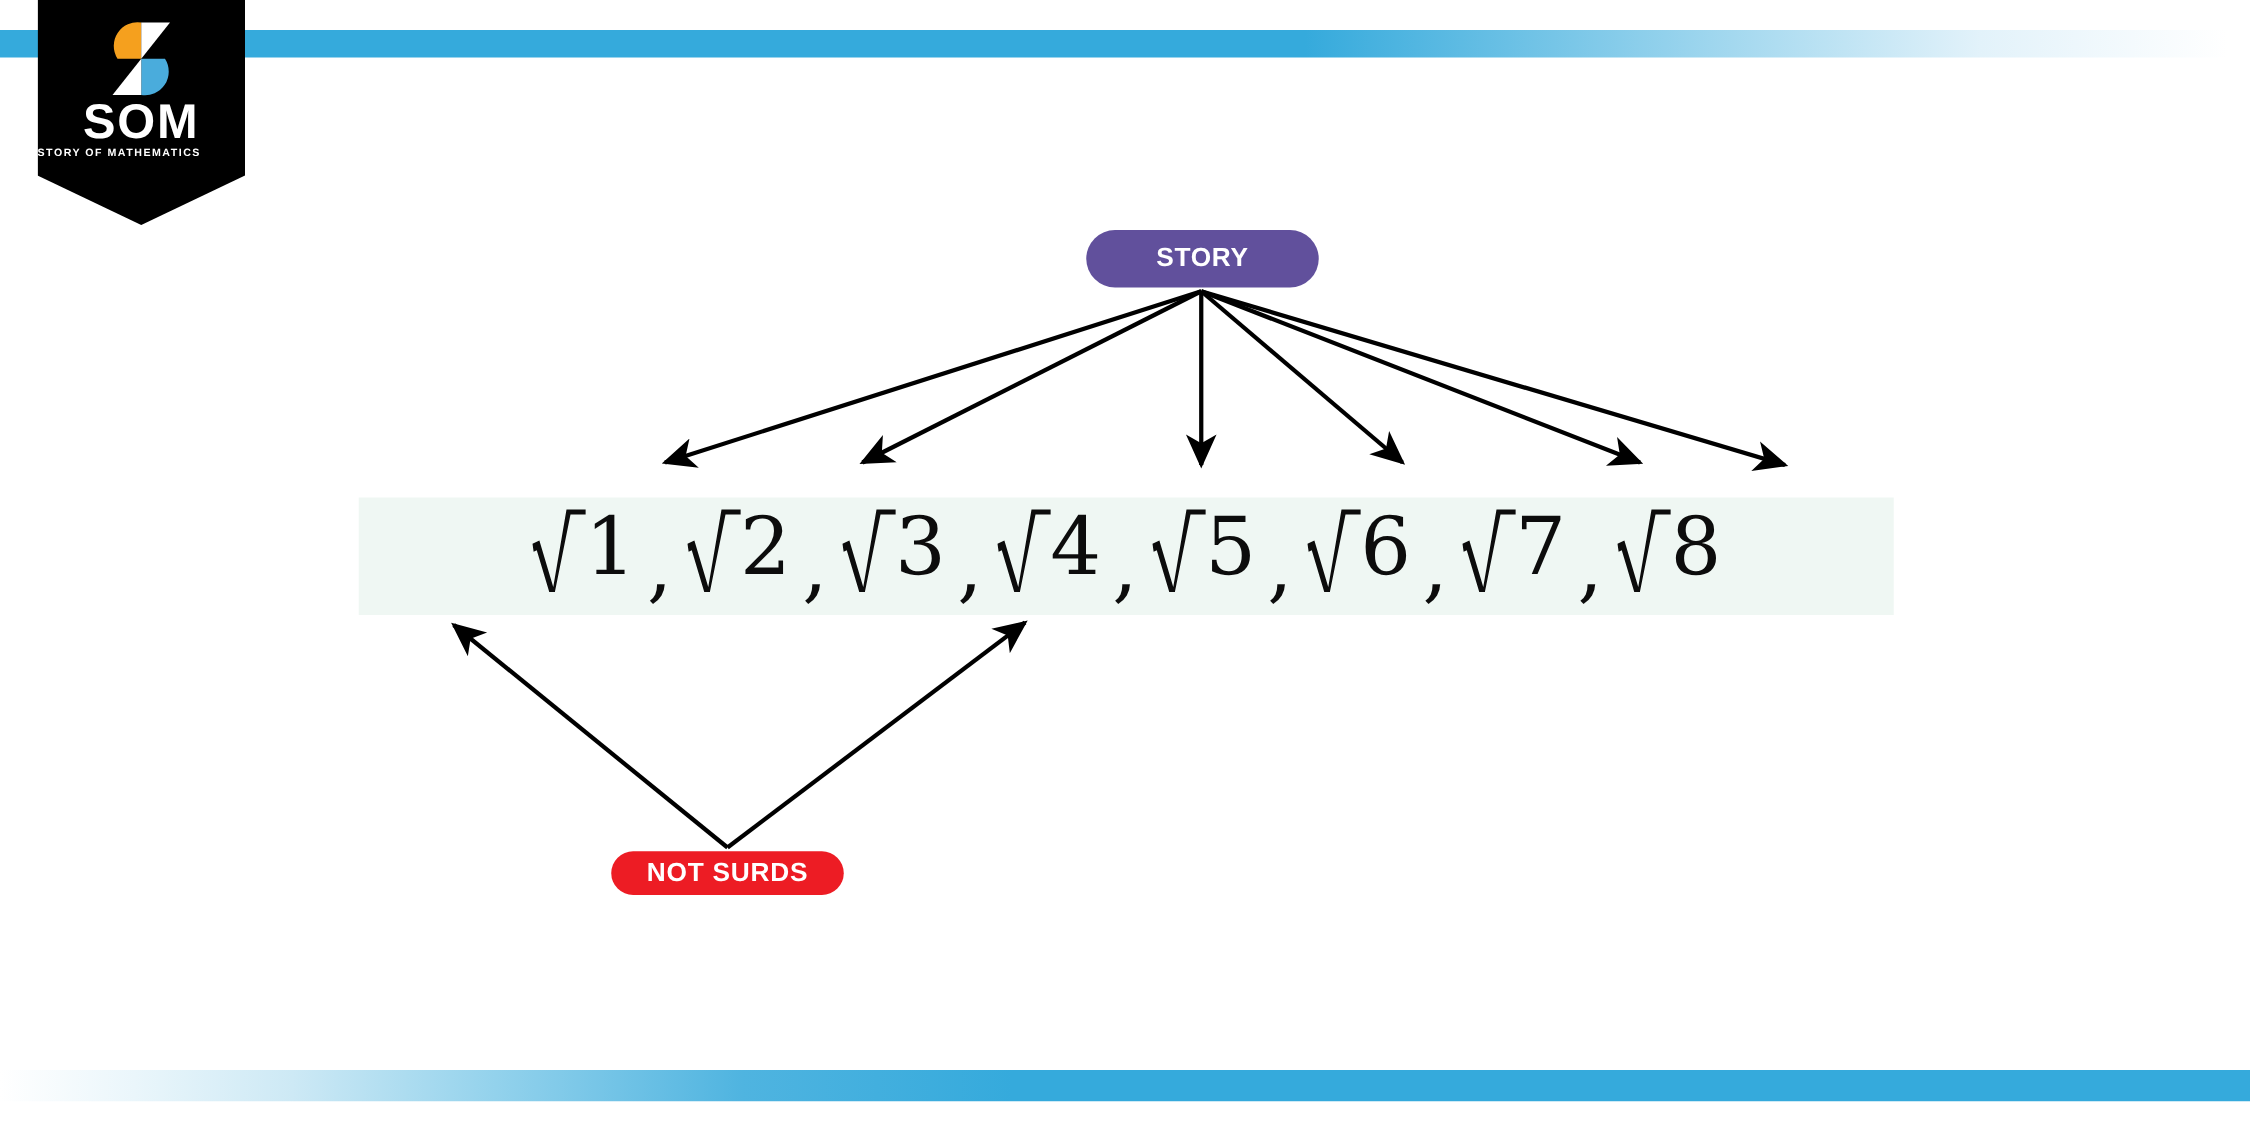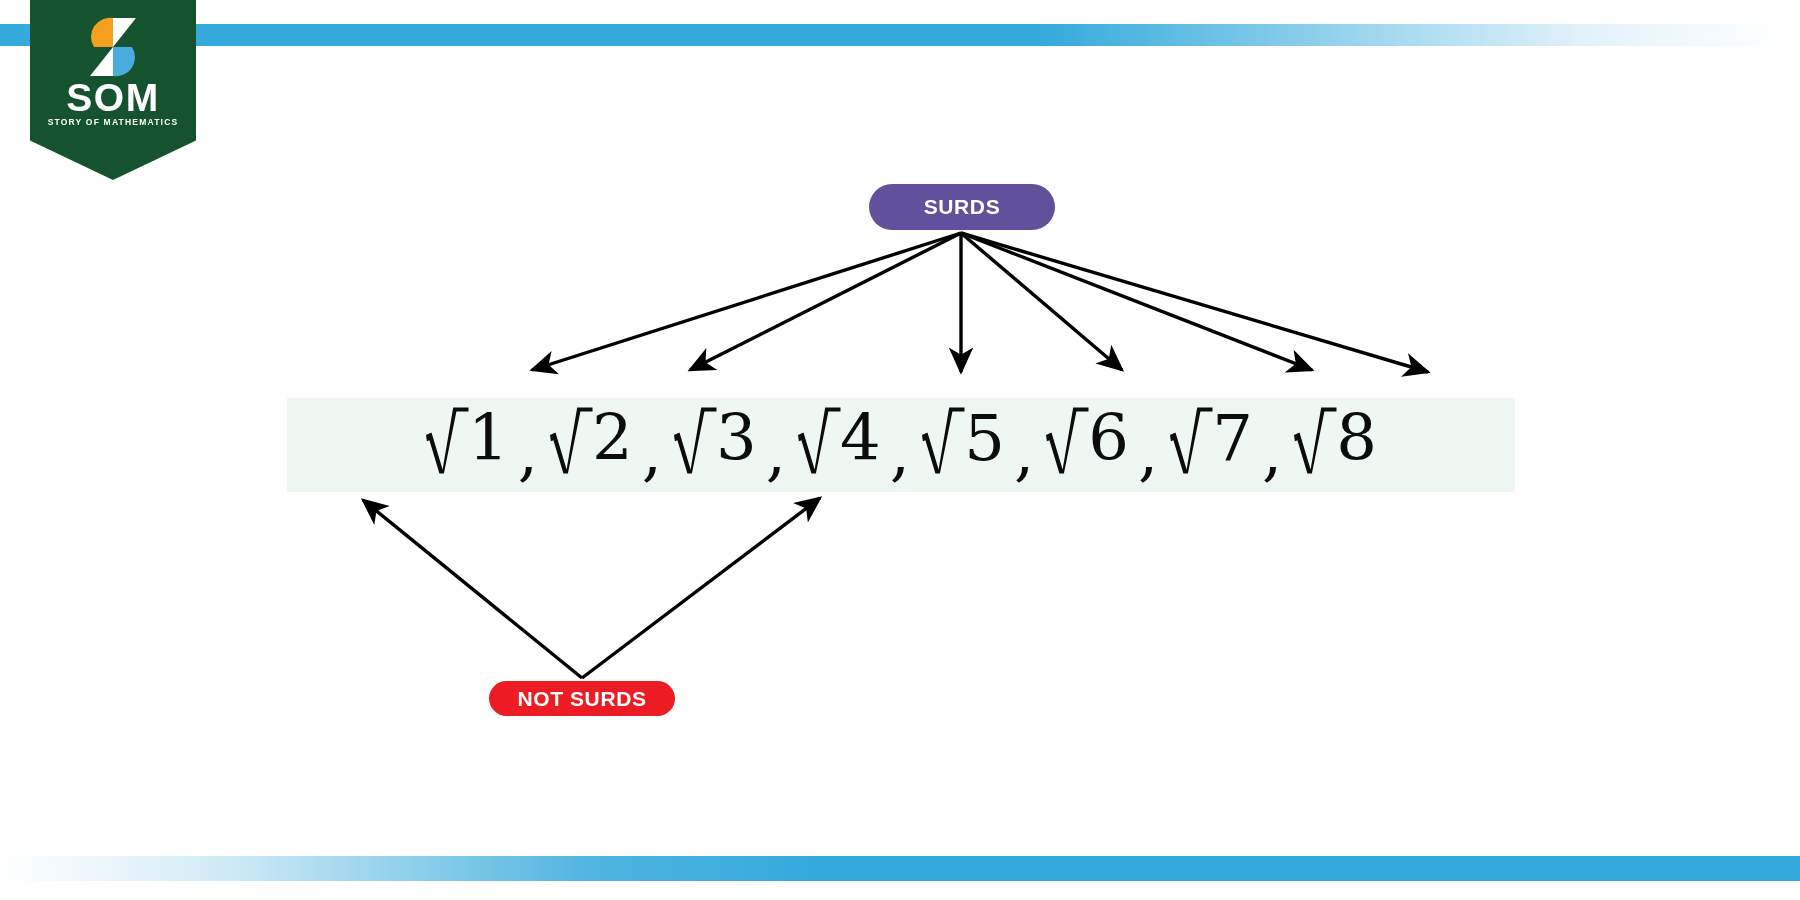--- a/index.html
+++ b/index.html
@@ -38,21 +38,21 @@
        #35AADC 45%, #35AADC 100%);
   }
 
   
   #logo-banner {
     position: absolute;
     left: 30px;
     top: 0;
     width: 166px;
     height: 180px;
-    background: #14532d;
+    background: #000000;
     -webkit-clip-path: polygon(0 0, 100% 0, 100% 78%, 50% 100%, 0 78%);
     clip-path: polygon(0 0, 100% 0, 100% 78%, 50% 100%, 0 78%);
     z-index: 5;
   }
   #logo-mark {
     position: absolute;
     left: 50%;
     top: 16px;
     transform: translateX(-50%);
     width: 62px;
@@ -68,21 +68,21 @@
     font-size: 39px;
     font-weight: 700;
     letter-spacing: 1.5px;
     line-height: 1;
   }
   #logo-tag {
     position: absolute;
     left: 0;
     top: 118px;
     width: 100%;
-    text-align: center;
+    text-align: left;
     color: #FFFFFF;
     font-size: 8.5px;
     font-weight: 700;
     letter-spacing: 1.2px;
     line-height: 1;
   }
 
   
   .pill {
     position: absolute;
@@ -187,21 +187,21 @@
         <path d="M31 2 L54 2 L31 31 Z" fill="#FFFFFF"></path>
         <path d="M31 31 L50 31 A19 19 0 0 1 31 60 Z" fill="#4AACDC"></path>
         <path d="M31 31 L31 60 L8 60 Z" fill="#FFFFFF"></path>
       </svg>
     </div>
     <div id="logo-word">SOM</div>
     <div id="logo-tag">STORY OF MATHEMATICS</div>
   </div>
 
   <div class="pill" id="node-surds">
-    <span>SURDS</span>
+    <span>STORY</span>
   </div>
 
   <div class="pill" id="node-not-surds">
     <span>NOT SURDS</span>
   </div>
 
   <div id="math-band">
     <div id="math-row">
         <span class="term">
           <span class="radical">

